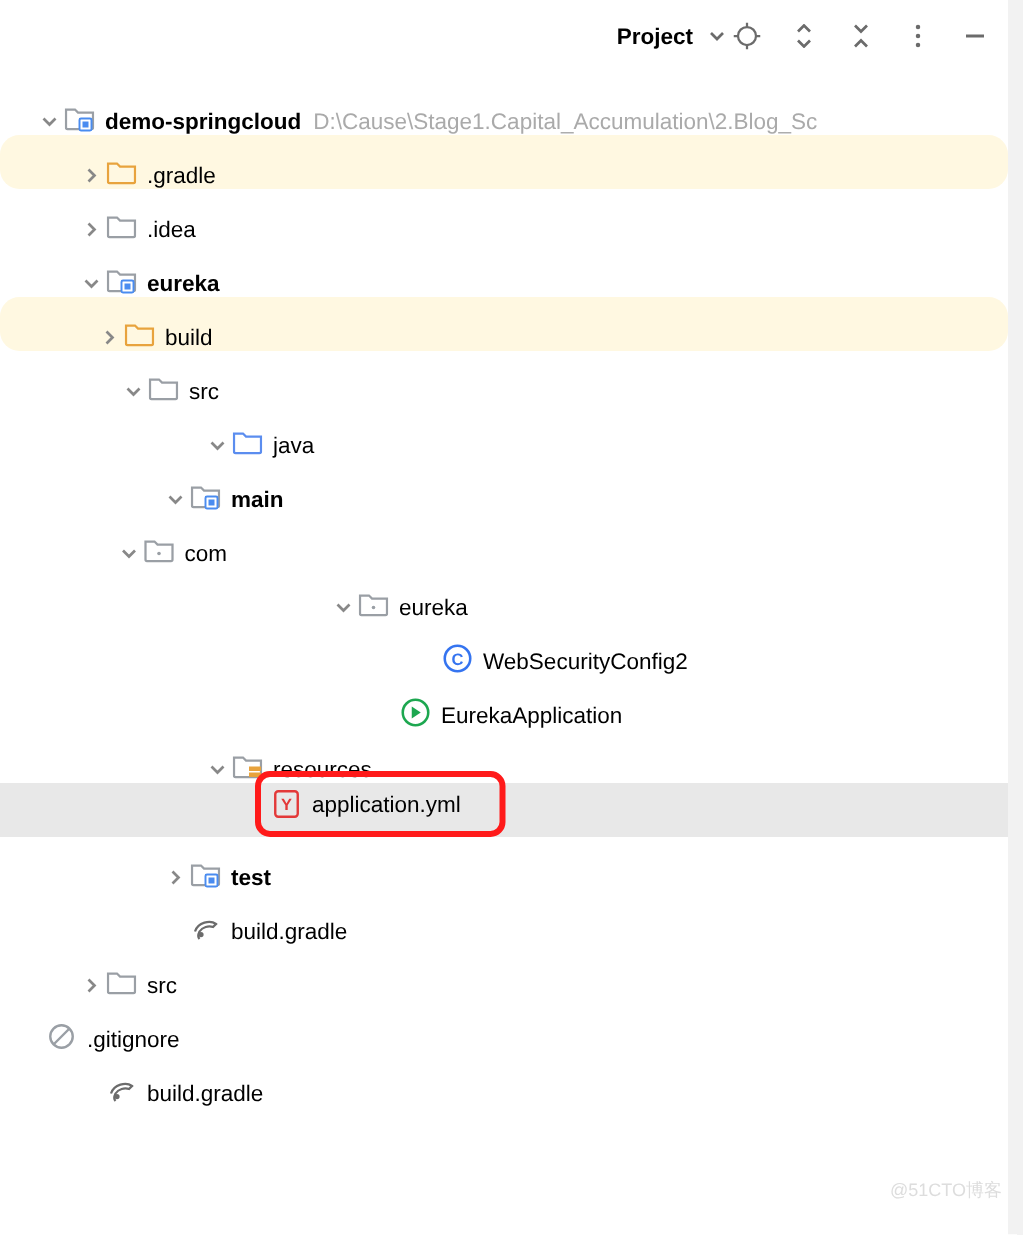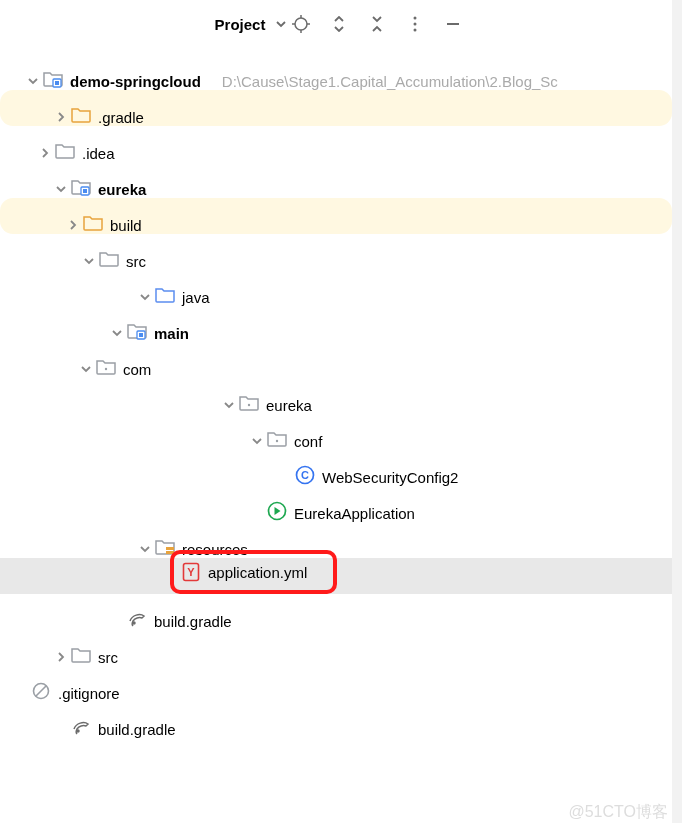--- a/index.html
+++ b/index.html
@@ -18,21 +18,21 @@
     }
     .panel {
       height: 100%;
       display: flex;
       flex-direction: column;
       border-right: 10px solid #f2f2f2;
     }
     .header {
       display: flex;
       align-items: center;
-      justify-content: center;
+      justify-content: flex-end;
       padding: 8px 12px 8px 18px;
       height: 48px;
     }
     .header-left {
       display: flex;
       align-items: center;
       gap: 6px;
     }
     .header-title {
       font-weight: 600;
@@ -91,21 +91,21 @@
       flex-shrink: 0;
     }
     .node-label {
       color: #000;
     }
     .node-label.bold {
       font-weight: 700;
     }
     .node-path {
       color: #aaa;
-      margin-left: 21px;
+      margin-left: 8px;
       overflow: hidden;
       text-overflow: ellipsis;
     }
     .callout {
       border: 4px solid #ff1a1a;
       border-radius: 10px;
       padding: 2px 26px 2px 6px;
       display: flex;
       align-items: center;
       height: 44px;
@@ -113,23 +113,23 @@
     }
     .folder-orange {
       color: #e8a33d;
     }
     .folder-gray {
       color: #9a9fa5;
     }
     .watermark {
       position: absolute;
       right: 14px;
-      bottom: 0;
+      bottom: 21px;
       color: #ddd;
-      font-size: 16px;
+      font-size: 12px;
     }
     svg {
       display: block;
     }
   </style>
 </head>
 <body>
 
 <div class="panel">
   <div class="header">
@@ -202,21 +202,21 @@
           </svg>
       </span>
       <span class="node-icon folder-orange">
         <svg width="20" height="18" viewBox="0 0 20 18">
             <path d="M1 3h6l2 2h10v10a1 1 0 0 1-1 1H2a1 1 0 0 1-1-1V3z" fill="none" stroke="currentColor" stroke-width="1.5"></path>
           </svg>
       </span>
       <span class="node-label">.gradle</span>
     </div>
 
-    <div class="tree-row" style="padding-left:36px">
+    <div class="tree-row" style="padding-left:52px">
       <span class="chevron">
         <svg width="12" height="12" viewBox="0 0 12 12" fill="none" stroke="currentColor" stroke-width="1.8">
             <path d="M4 2l4 4-4 4"></path>
           </svg>
       </span>
       <span class="node-icon folder-gray">
         <svg width="20" height="18" viewBox="0 0 20 18">
             <path d="M1 3h6l2 2h10v10a1 1 0 0 1-1 1H2a1 1 0 0 1-1-1V3z" fill="none" stroke="currentColor" stroke-width="1.5"></path>
           </svg>
       </span>
@@ -321,34 +321,20 @@
       </span>
       <span class="node-icon folder-gray">
         <svg width="20" height="18" viewBox="0 0 20 18">
             <path d="M1 3h6l2 2h10v10a1 1 0 0 1-1 1H2a1 1 0 0 1-1-1V3z" fill="none" stroke="currentColor" stroke-width="1.5"></path>
             <circle cx="10" cy="11" r="1.2" fill="currentColor"></circle>
           </svg>
       </span>
       <span class="node-label">eureka</span>
     </div>
 
-    <div class="tree-row" style="padding-left:248px">
-      <span class="chevron">
-        <svg width="12" height="12" viewBox="0 0 12 12" fill="none" stroke="currentColor" stroke-width="1.8">
-            <path d="M2 4l4 4 4-4"></path>
-          </svg>
-      </span>
-      <span class="node-icon folder-gray">
-        <svg width="20" height="18" viewBox="0 0 20 18">
-            <path d="M1 3h6l2 2h10v10a1 1 0 0 1-1 1H2a1 1 0 0 1-1-1V3z" fill="none" stroke="currentColor" stroke-width="1.5"></path>
-            <circle cx="10" cy="11" r="1.2" fill="currentColor"></circle>
-          </svg>
-      </span>
-      <span class="node-label">conf</span>
-    </div>
 
     <div class="tree-row" style="padding-left:294px">
       <span class="node-icon">
         <svg width="20" height="20" viewBox="0 0 20 20">
             <circle cx="10" cy="10" r="8.5" fill="none" stroke="#3574f0" stroke-width="1.7"></circle>
             <text x="10" y="14" text-anchor="middle" font-size="11" font-weight="700" fill="#3574f0">C</text>
           </svg>
       </span>
       <span class="node-label">WebSecurityConfig2</span>
     </div>
@@ -384,20 +370,35 @@
         <span class="node-icon">
           <svg width="18" height="20" viewBox="0 0 18 20">
               <rect x="1.5" y="1.5" width="15" height="17" rx="2" fill="none" stroke="#e33939" stroke-width="1.6"></rect>
               <text x="9" y="14" text-anchor="middle" font-size="11" font-weight="700" fill="#e33939">Y</text>
             </svg>
         </span>
         <span class="node-label">application.yml</span>
       </div>
     </div>
 
+    <div class="tree-row" style="padding-left:108px">
+      <span class="chevron">
+        <svg width="12" height="12" viewBox="0 0 12 12" fill="none" stroke="currentColor" stroke-width="1.8">
+            <path d="M4 2l4 4-4 4"></path>
+          </svg>
+      </span>
+      <span class="node-icon">
+        <svg width="20" height="18" viewBox="0 0 20 18">
+            <path d="M1 3h6l2 2h10v10a1 1 0 0 1-1 1H2a1 1 0 0 1-1-1V3z" fill="none" stroke="#9a9fa5" stroke-width="1.5"></path>
+            <rect x="10" y="9" width="8" height="8" rx="1" fill="#fff" stroke="#4a8cf0" stroke-width="1.3"></rect>
+            <rect x="12" y="11" width="4" height="4" fill="#4a8cf0"></rect>
+          </svg>
+      </span>
+      <span class="node-label bold">test</span>
+    </div>
 
     <div class="tree-row" style="padding-left:126px">
       <span class="node-icon">
         <svg width="20" height="18" viewBox="0 0 20 18" fill="none" stroke="#6b6b6b" stroke-width="1.5">
             <path d="M3 11c2-6 10-8 14-5l-2 2c-3-1-7 0-9 3-1 2-1 4 0 5"></path>
             <circle cx="7" cy="13" r="1" fill="#6b6b6b"></circle>
           </svg>
       </span>
       <span class="node-label">build.gradle</span>
     </div>

